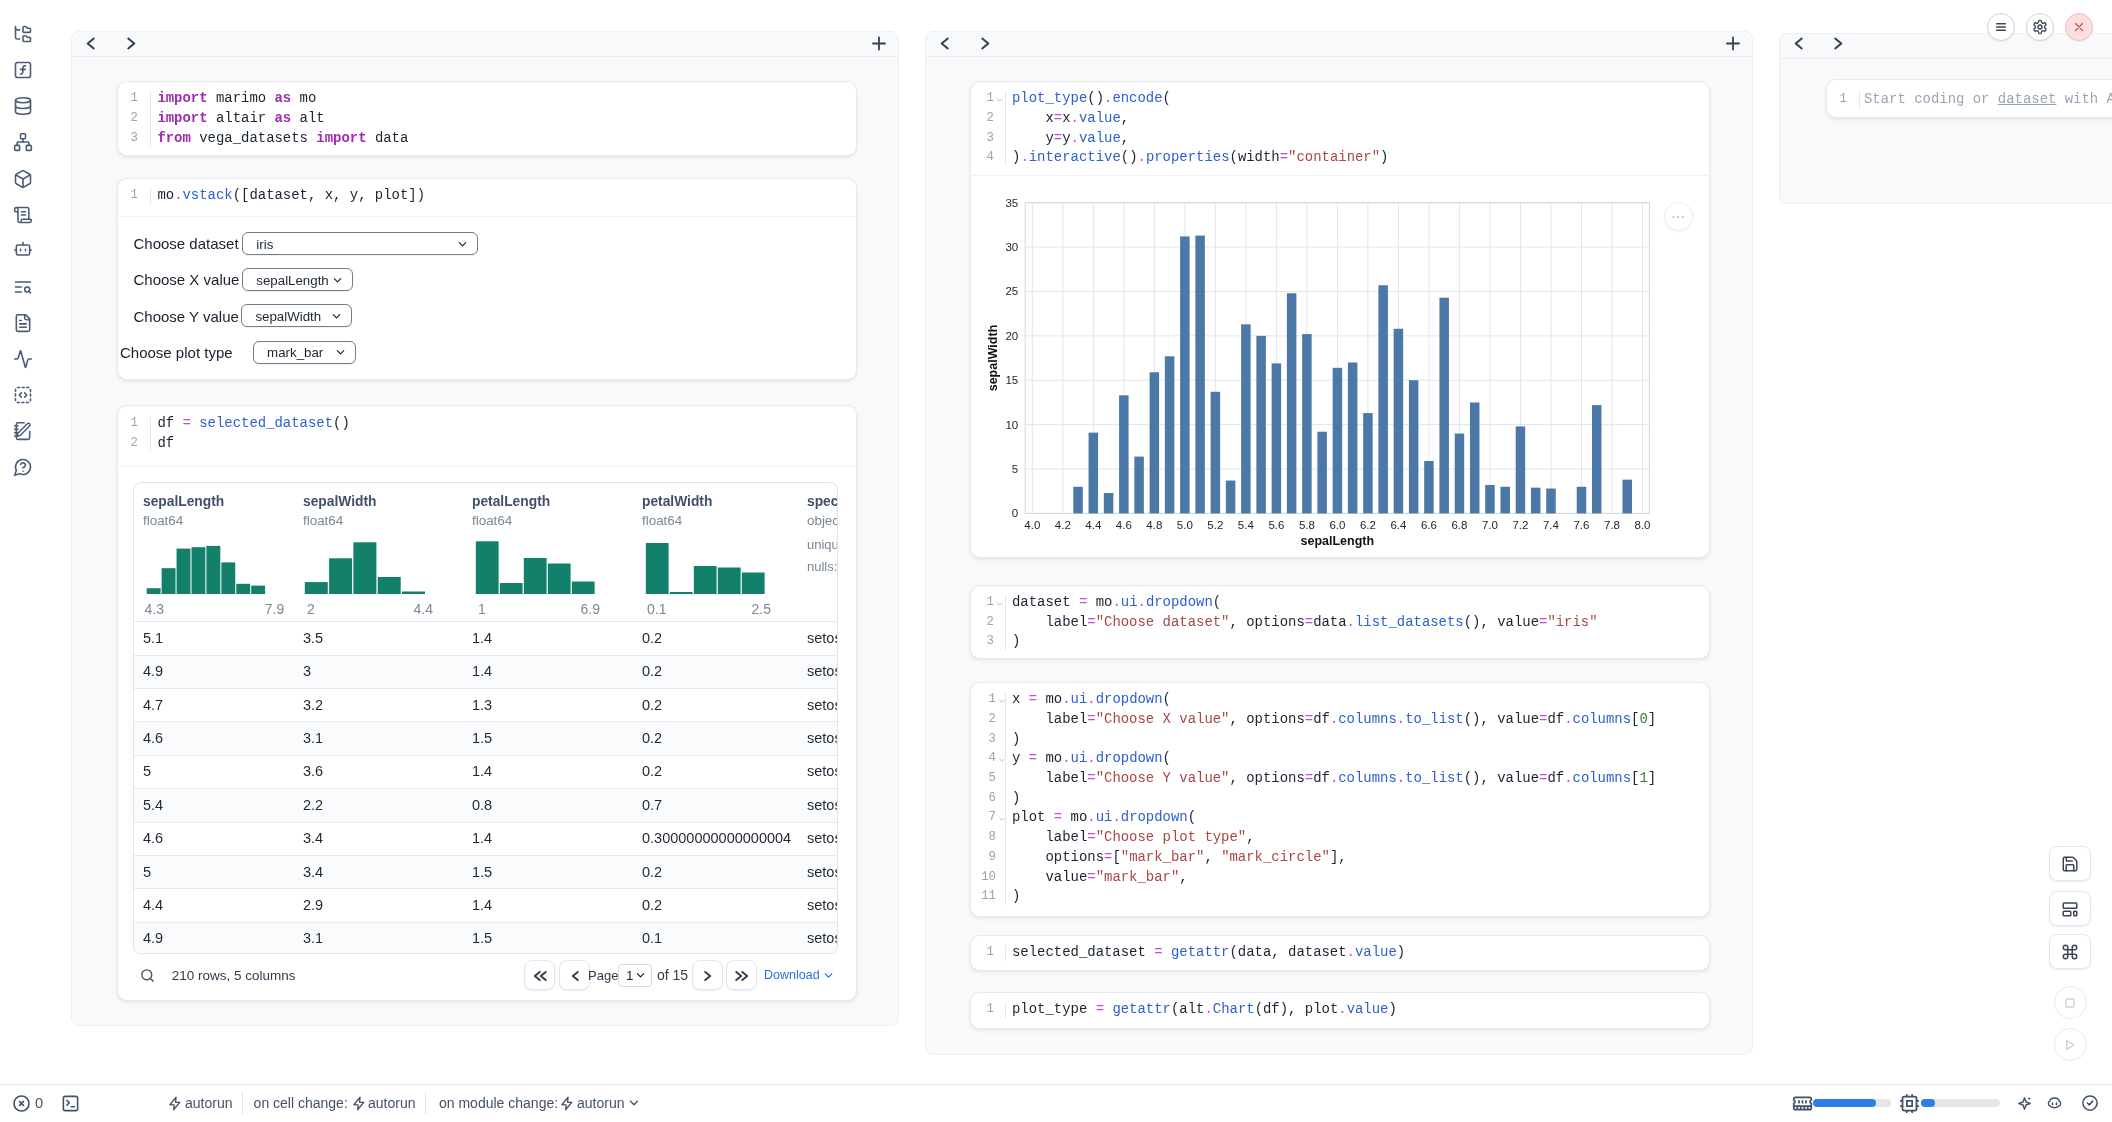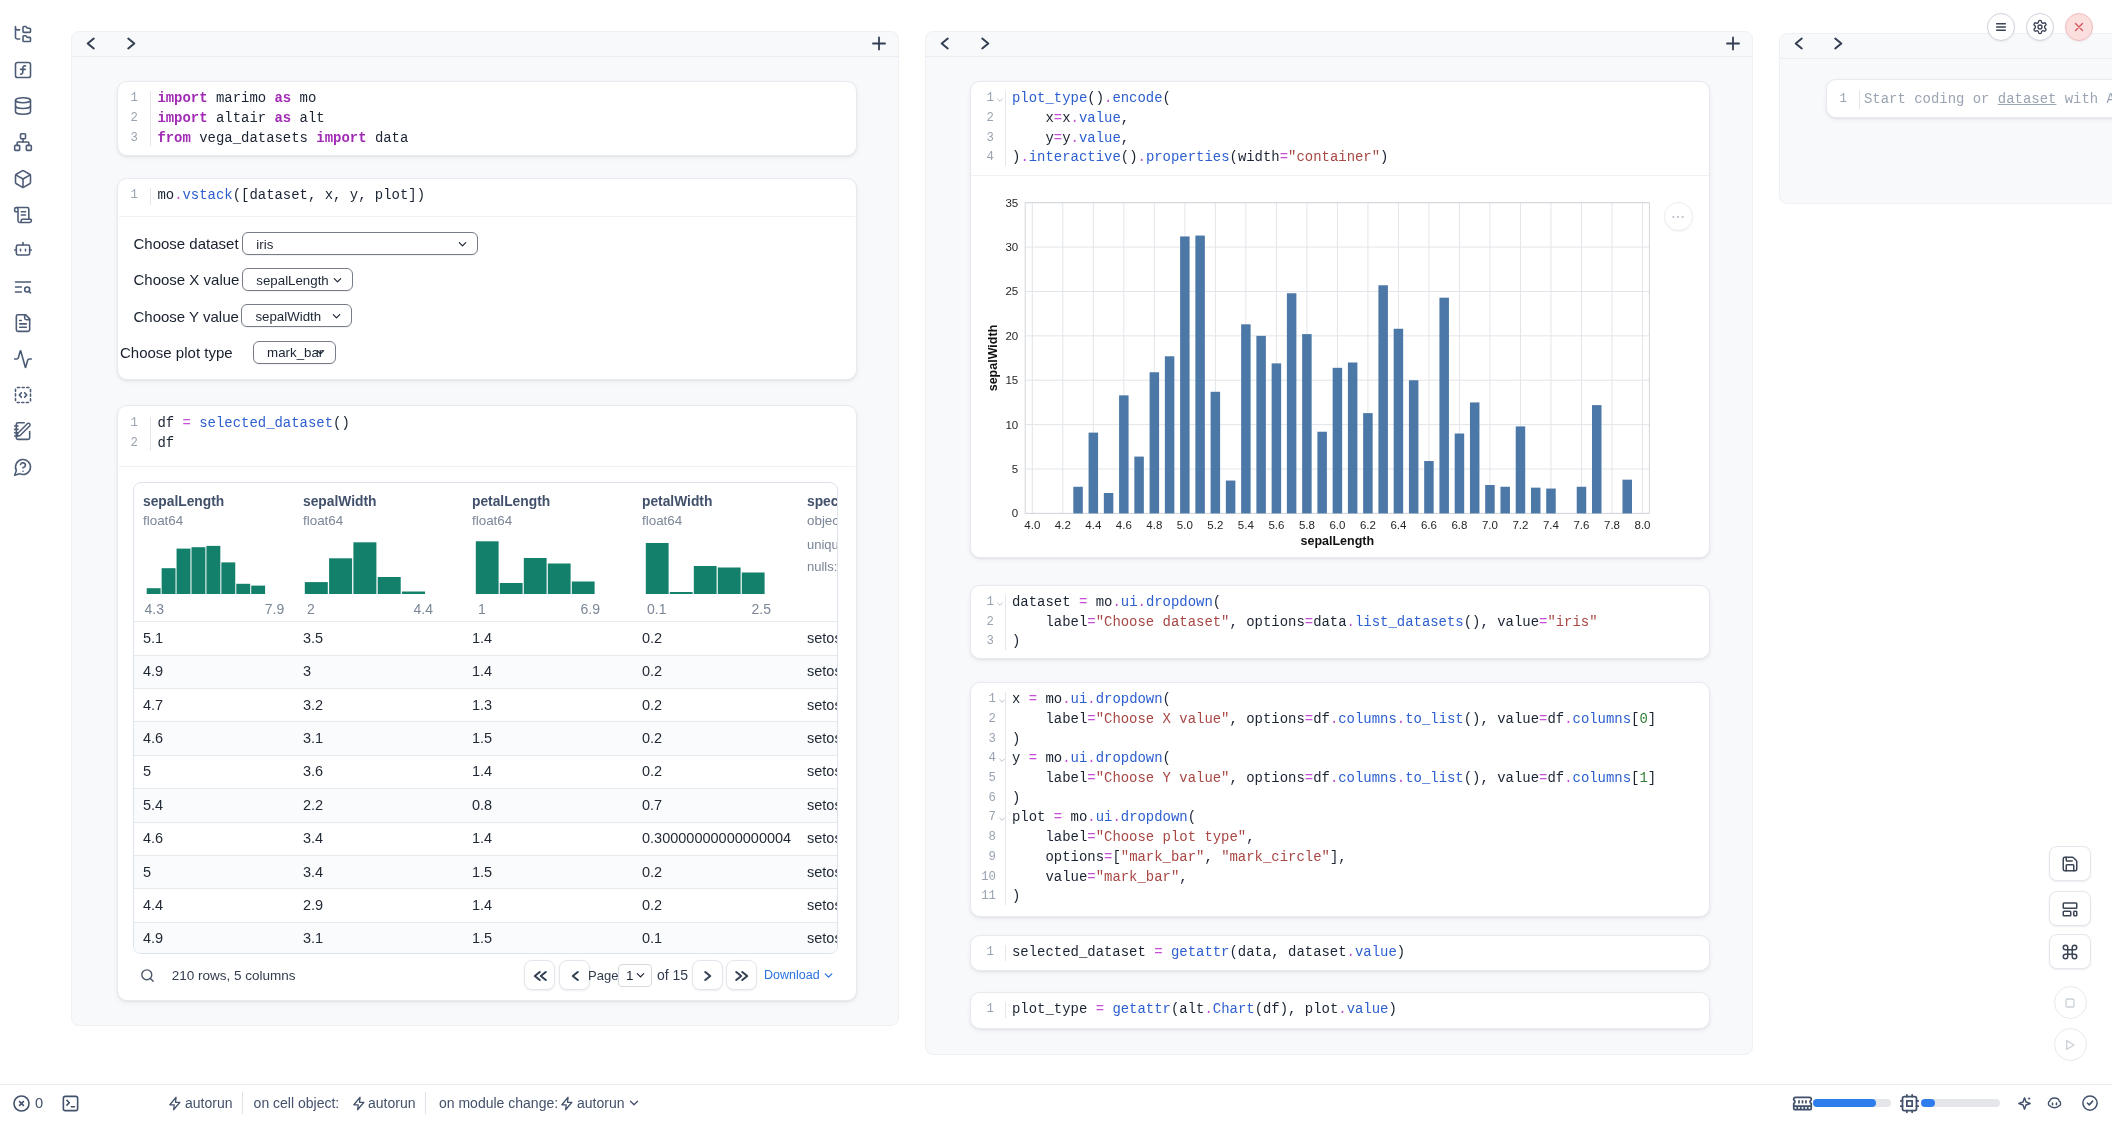--- a/index.html
+++ b/index.html
@@ -71,21 +71,21 @@
     <svg class="selchev" width="11" height="11" viewBox="0 0 24 24">
       <path d="M5 9l7 7 7-7" fill="none" stroke="#1b2433" stroke-width="2.6" stroke-linecap="round" stroke-linejoin="round"></path>
     </svg>
   </div>
 <div class="sel" style="left:241.4px;top:304.2px;width:110.7px;height:23px">
     <span>sepalWidth</span>
     <svg class="selchev" width="11" height="11" viewBox="0 0 24 24">
       <path d="M5 9l7 7 7-7" fill="none" stroke="#1b2433" stroke-width="2.6" stroke-linecap="round" stroke-linejoin="round"></path>
     </svg>
   </div>
-<div class="sel" style="left:253.1px;top:340.9px;width:83px;height:23px">
+<div class="sel" style="left:253.1px;top:340.9px;width:103px;height:23px">
     <span>mark_bar</span>
     <svg class="selchev" width="11" height="11" viewBox="0 0 24 24">
       <path d="M5 9l7 7 7-7" fill="none" stroke="#1b2433" stroke-width="2.6" stroke-linecap="round" stroke-linejoin="round"></path>
     </svg>
   </div>
 <div class="cell" style="left:117px;top:404.5px;width:740px;height:596px">
     <div class="gut" style="left:32.3px;top:11px;height:34px"></div>
     <div class="code" style="left:0;top:8.55px;width:738px"><div class="cl"><span class="ln" style="left:0;width:20px">1</span><span style="position:absolute;left:39.4px">df <span class="o">=</span> <span class="f">selected_dataset</span>()</span></div><div class="cl"><span class="ln" style="left:0;width:20px">2</span><span style="position:absolute;left:39.4px">df</span></div></div>
     <div class="abs" style="left:1px;top:60px;right:1px;height:1px;background:#f0f1f4"></div>
   </div>
@@ -402,21 +402,21 @@
 <svg class="abs" style="left:61px;top:1093.5px" width="19" height="19" viewBox="0 0 24 24" fill="none" stroke="#42516b" stroke-width="2" stroke-linecap="round" stroke-linejoin="round">
     <rect x="3" y="3" width="18" height="18" rx="2.5"></rect>
     <path d="m7.5 8 3 3-3 3M13 16h4"></path>
   </svg>
 <div class="abs t" style="left:96px;top:1162px;font-size:12px;color:#42516b">on startup:</div>
 <svg class="abs" style="left:168px;top:1095.5px" width="15" height="15" viewBox="0 0 24 24" fill="none" stroke="#42516b" stroke-width="2" stroke-linejoin="round">
     <path d="M13 2 3 14h7l-1 8 10-12h-7l1-8z"></path>
   </svg>
 <div class="abs t" style="left:185px;top:1103px;font-size:14px;color:#42516b">autorun</div>
 <div class="abs" style="left:242px;top:1092px;width:1px;height:22px;background:#dfe3e9"></div>
-<div class="abs t" style="left:253.6px;top:1103px;font-size:14px;color:#42516b">on cell object:</div>
+<div class="abs t" style="left:253.6px;top:1103px;font-size:14px;color:#42516b">on cell change:</div>
 <svg class="abs" style="left:352px;top:1095.5px" width="15" height="15" viewBox="0 0 24 24" fill="none" stroke="#42516b" stroke-width="2" stroke-linejoin="round">
     <path d="M13 2 3 14h7l-1 8 10-12h-7l1-8z"></path>
   </svg>
 <div class="abs t" style="left:368px;top:1103px;font-size:14px;color:#42516b">autorun</div>
 <div class="abs" style="left:425px;top:1092px;width:1px;height:22px;background:#dfe3e9"></div>
 <div class="abs t" style="left:439px;top:1103px;font-size:14px;color:#42516b">on module change:</div>
 <svg class="abs" style="left:560px;top:1095.5px" width="15" height="15" viewBox="0 0 24 24" fill="none" stroke="#42516b" stroke-width="2" stroke-linejoin="round">
     <path d="M13 2 3 14h7l-1 8 10-12h-7l1-8z"></path>
   </svg>
 <div class="abs t" style="left:577px;top:1103px;font-size:14px;color:#42516b">autorun</div>

